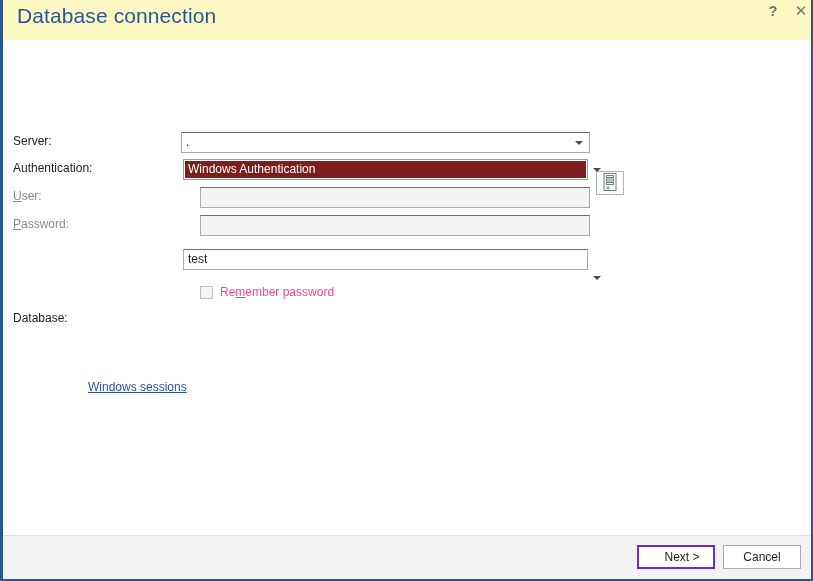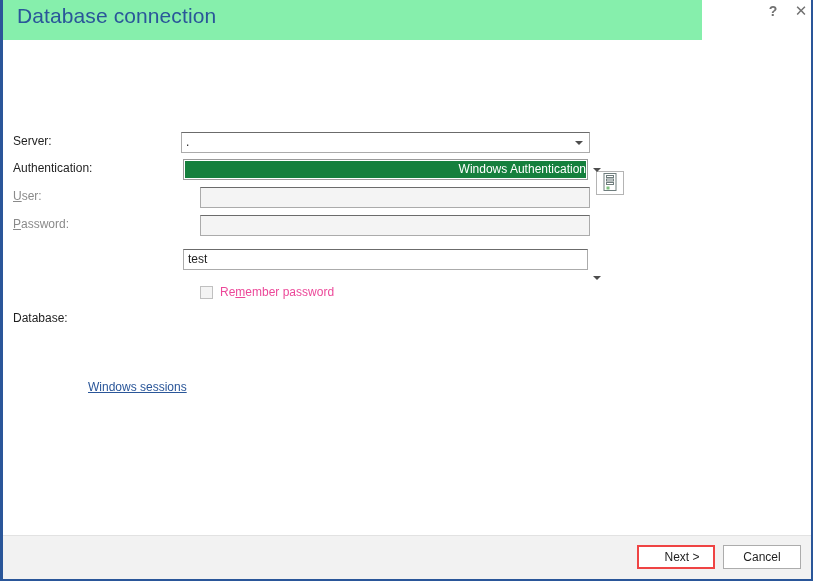--- a/index.html
+++ b/index.html
@@ -26,23 +26,23 @@
     border-left: 3px solid #2a5699;
     border-right: 2px solid #2a5699;
     border-bottom: 2px solid #2a5699;
     overflow: hidden;
   }
 
   
   #titlebar {
     position: absolute;
     left: 0; top: 0;
-    width: 699px;
+    width: 808px;
     height: 40px;
-    background: #86efac;
+    background: #fef9c3;
   }
   #title-text {
     position: absolute;
     left: 14px;
     top: 4px;
     font-size: 21px;
     font-weight: normal;
     color: #2a5699;
     letter-spacing: 0.1px;
     white-space: nowrap;
@@ -142,29 +142,28 @@
     position: absolute;
     box-sizing: border-box;
     height: 21px;
     background: #ffffff;
     border: 1px solid #9a9a9a;
     padding: 1px;
   }
   .combo-selected .sel-fill {
     width: 100%;
     height: 100%;
-    background: #15803d;
+    background: #7f1d1d;
     color: #ffffff;
     font-size: 12px;
     line-height: 17px;
-    padding-left: 9px;
+    padding-left: 3px;
     box-sizing: border-box;
     white-space: nowrap;
     overflow: hidden;
-    text-align: right;
   }
 
   
   .arrow-btn {
     position: absolute;
     width: 17px;
     height: 21px;
     background: transparent;
     border: none;
     padding: 0;
@@ -252,21 +251,21 @@
     background: #ffffff;
     border: 1px solid #acacac;
     font-family: "Liberation Sans", sans-serif;
     font-size: 12px;
     color: #1f1f1f;
     cursor: pointer;
     padding: 0;
     line-height: 22px;
   }
   .dlg-btn.default {
-    border: 2px solid #ef4444;
+    border: 2px solid #6d28d9;
     line-height: 20px;
     padding-left: 12px;
   }
   #next-btn   { left: 634px; }
   #cancel-btn { left: 720px; }
 </style>
 </head>
 <body>
 
 <div id="window">

